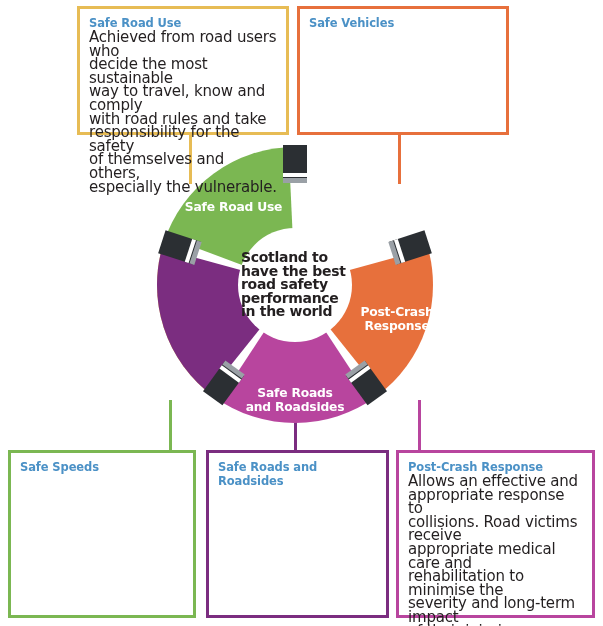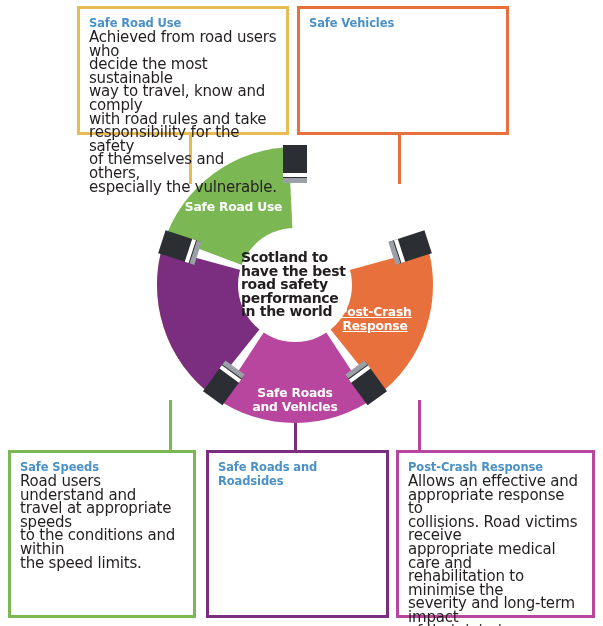--- a/index.html
+++ b/index.html
@@ -198,28 +198,28 @@
   </div>
 
   <div class="seg-label" style="left:176px; top:186px; width:115px;">
     <span>Safe Road Use</span>
   </div>
 
   <div class="seg-label" style="left:300px; top:186px; width:110px;">
     <span>Safe Vehicles</span>
   </div>
 
-  <div class="seg-label" style="left:325px; top:291px; width:100px;text-decoration:underline;">
+  <div class="seg-label" style="left:347px; top:291px; width:100px;">
     <span>Post-Crash
 Response</span>
   </div>
 
   <div class="seg-label" style="left:232px; top:372px; width:126px;">
     <span>Safe Roads
-and Vehicles</span>
+and Roadsides</span>
   </div>
 
 
   <div class="callout" style="left:77px; top:6px; width:212px; height:129px; border:3px solid #e7bc55;">
     <div class="c-inner">
       <p class="c-title">Safe Road Use</p>
       <p class="c-body">Achieved from road users who
 decide the most sustainable
 way to travel, know and comply
 with road rules and take
@@ -231,24 +231,20 @@
 
   <div class="callout" style="left:297px; top:6px; width:212px; height:129px; border:3px solid #e7703c;">
     <div class="c-inner">
       <p class="c-title">Safe Vehicles</p>
     </div>
   </div>
 
   <div class="callout" style="left:8px; top:450px; width:188px; height:168px; border:3px solid #7bb752;">
     <div class="c-inner">
       <p class="c-title">Safe Speeds</p>
-      <p class="c-body">Road users understand and
-travel at appropriate speeds
-to the conditions and within
-the speed limits.</p>
     </div>
   </div>
 
   <div class="callout" style="left:206px; top:450px; width:183px; height:168px; border:3px solid #7b2d80;">
     <div class="c-inner">
       <p class="c-title">Safe Roads and Roadsides</p>
     </div>
   </div>
 
   <div class="callout" style="left:396px; top:450px; width:199px; height:168px; border:3px solid #b8459e;">

